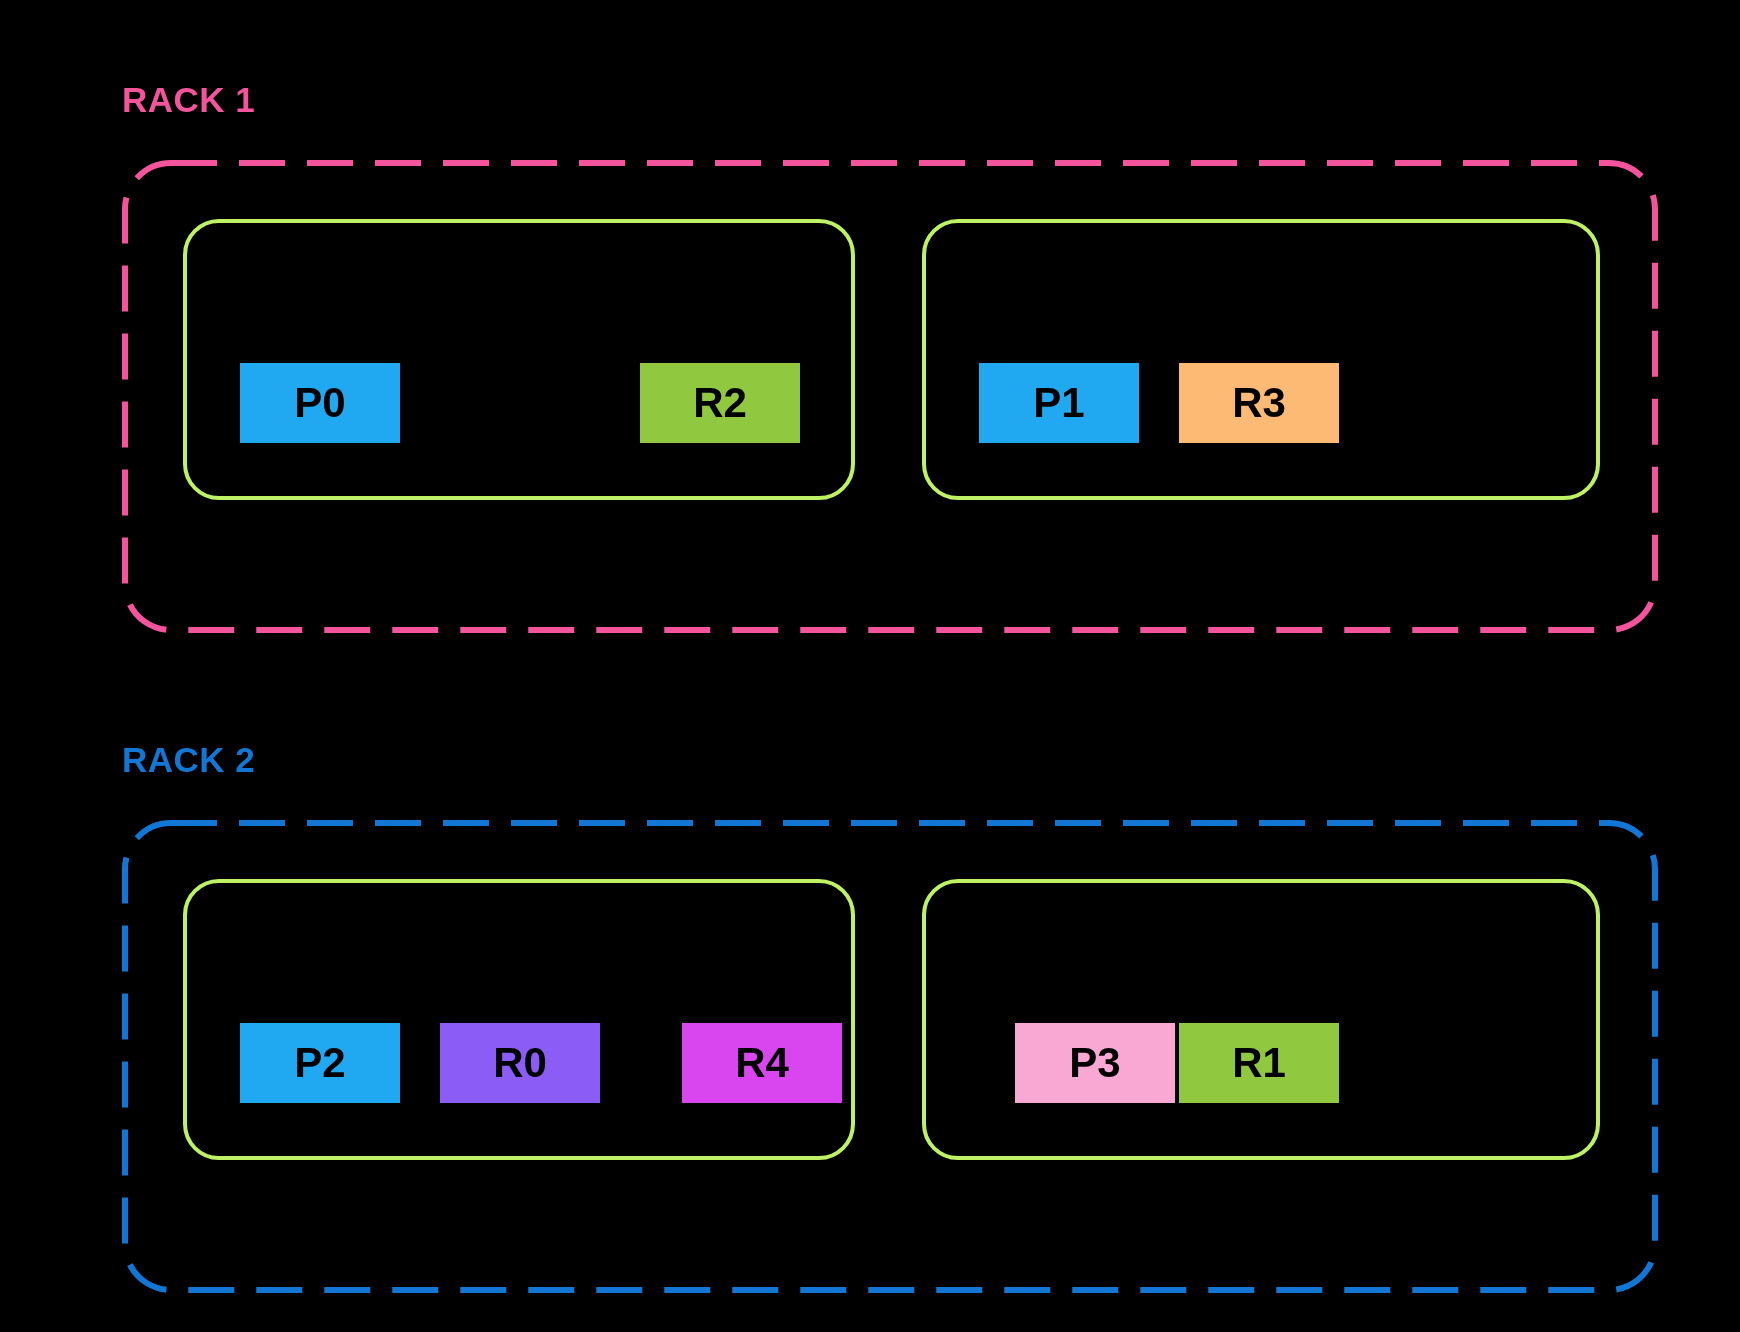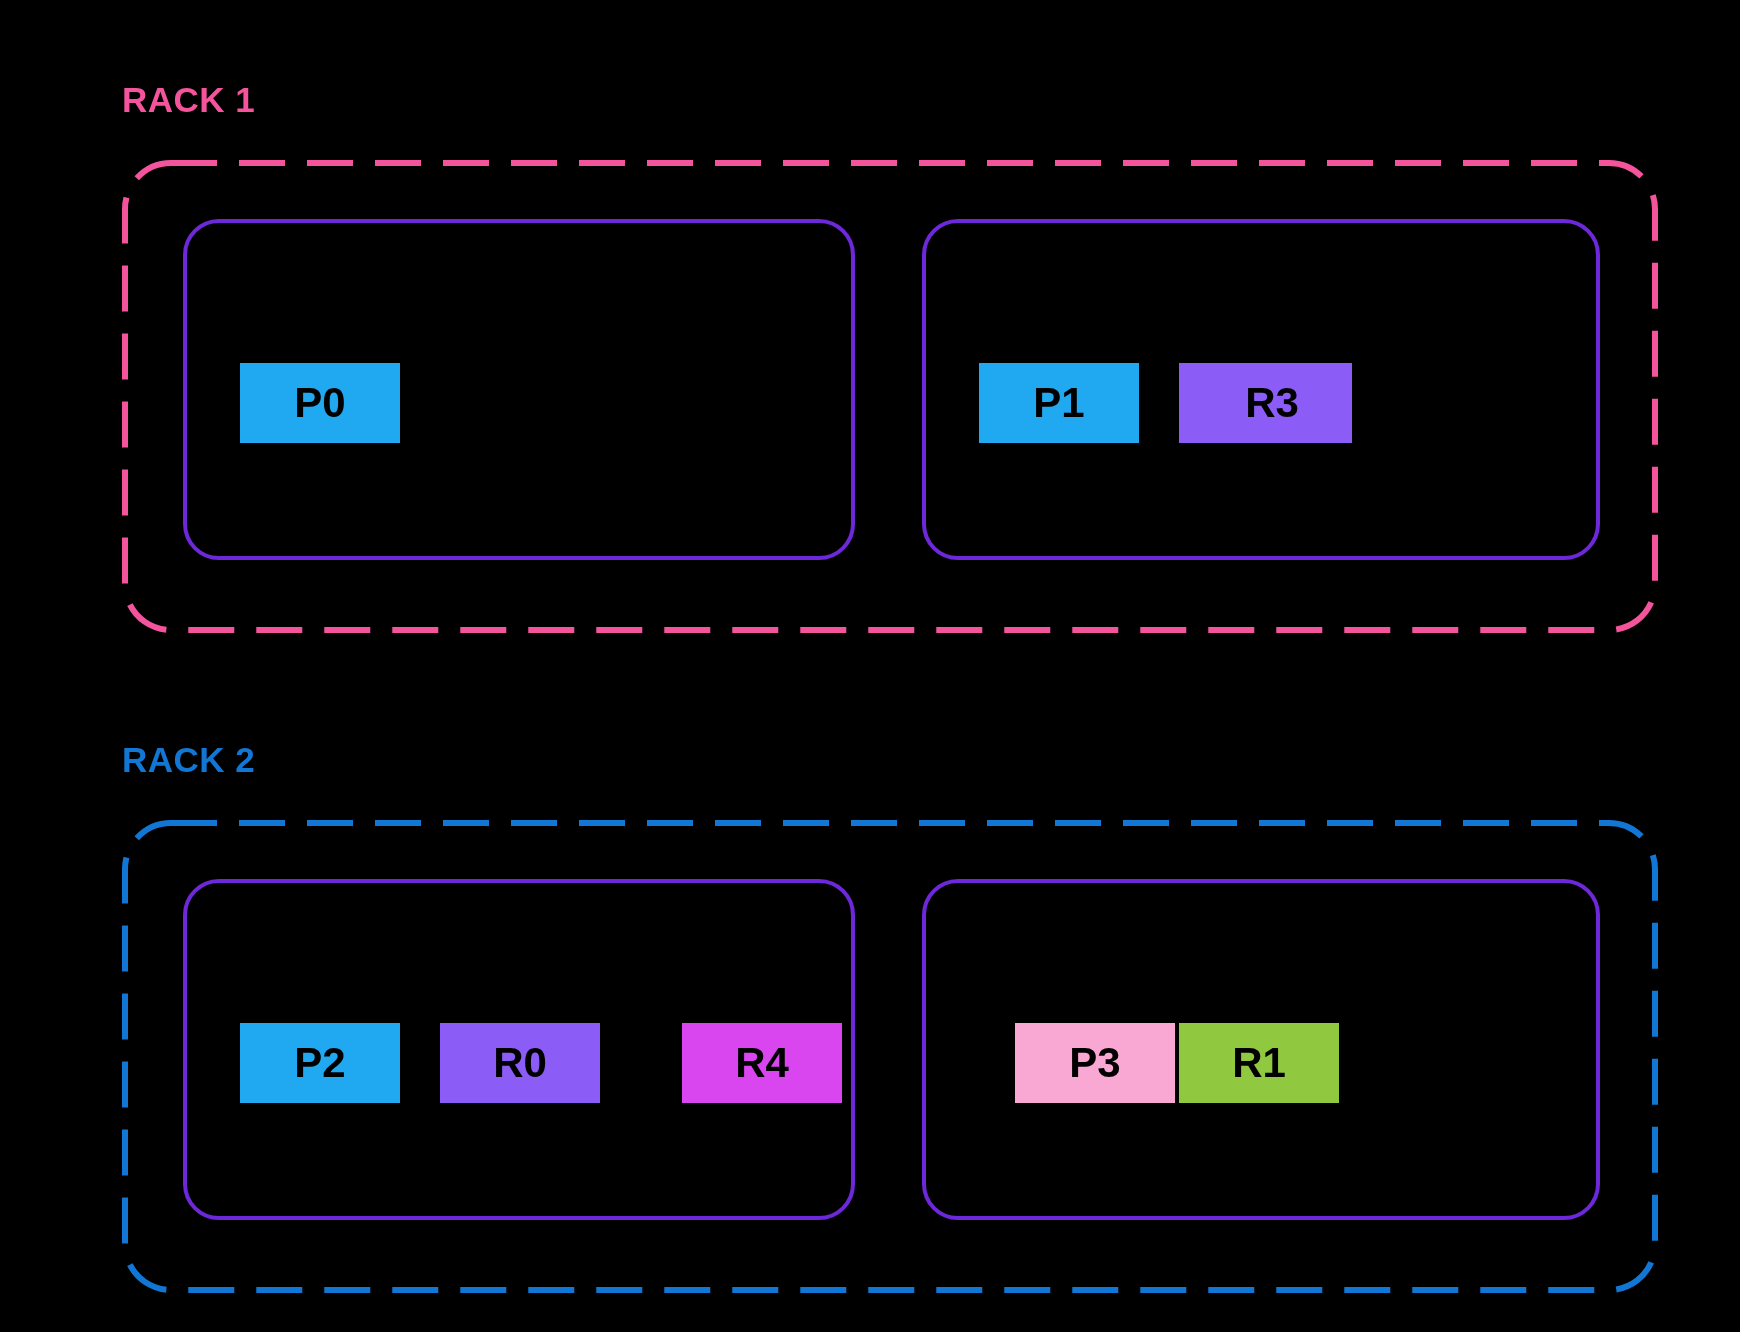--- a/index.html
+++ b/index.html
@@ -42,22 +42,22 @@
     left: 0;
     top: 0;
     width: 100%;
     height: 100%;
     display: block;
   }
 
   .node {
     position: absolute;
     top: 59px;
-    height: 341px;
-    border: 4px solid #6d28d9;
+    height: 281px;
+    border: 4px solid #bef264;
     border-radius: 36px;
     box-sizing: border-box;
     background: transparent;
     text-decoration: underline;
   }
   .node--a { left: 61px;  width: 672px; }
   .node--b { left: 800px; width: 678px; }
 
   .slot {
     position: absolute;
@@ -85,25 +85,26 @@
 
   <section class="rack rack--1">
     <div class="rack-label" style="color: rgb(244, 84, 156);">RACK 1</div>
 
     <svg class="rack-outline" viewBox="0 0 1536 473" preserveAspectRatio="none" aria-hidden="true">
       <rect x="3" y="3" width="1530" height="467" rx="46" ry="46" fill="none" stroke="#F4549C" stroke-width="6" stroke-dasharray="46 22"></rect>
     </svg>
 
     <div class="node node--a">
       <div class="slot slot--1 slot--primary" style="background: rgb(32, 168, 240);">P0</div>
+      <div class="slot slot--3 slot--replica" style="background: rgb(144, 200, 64);">R2</div>
     </div>
 
     <div class="node node--b">
       <div class="slot slot--1 slot--primary" style="background: rgb(32, 168, 240);">P1</div>
-      <div class="slot slot--2 slot--replica" style="background: #8b5cf6; padding-left: 13px;">R3</div>
+      <div class="slot slot--2 slot--replica" style="background: #fdba74;">R3</div>
     </div>
   </section>
 
   <section class="rack rack--2">
     <div class="rack-label" style="color: rgb(18, 119, 212);">RACK 2</div>
 
     <svg class="rack-outline" viewBox="0 0 1536 473" preserveAspectRatio="none" aria-hidden="true">
       <rect x="3" y="3" width="1530" height="467" rx="46" ry="46" fill="none" stroke="#1277D4" stroke-width="6" stroke-dasharray="46 22"></rect>
     </svg>
 

